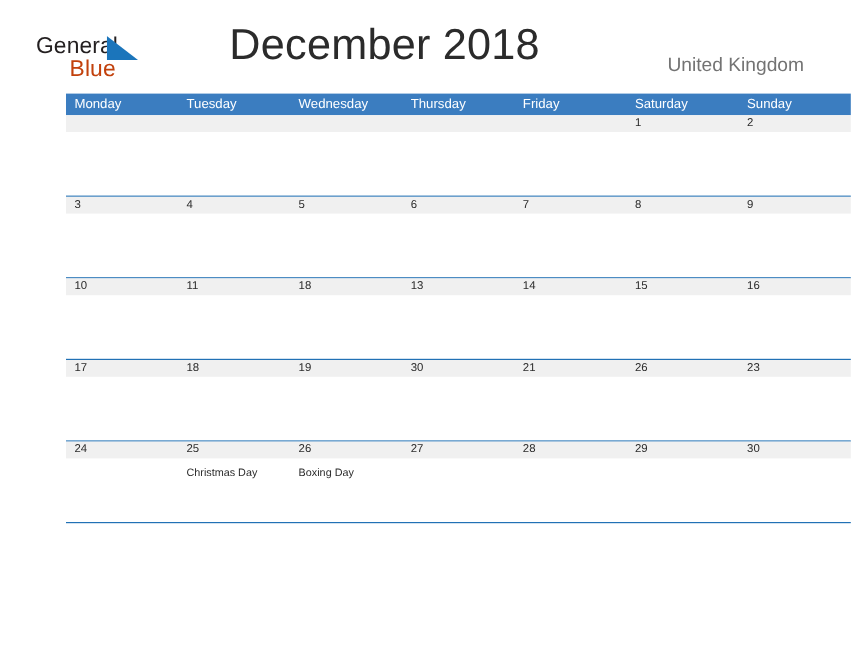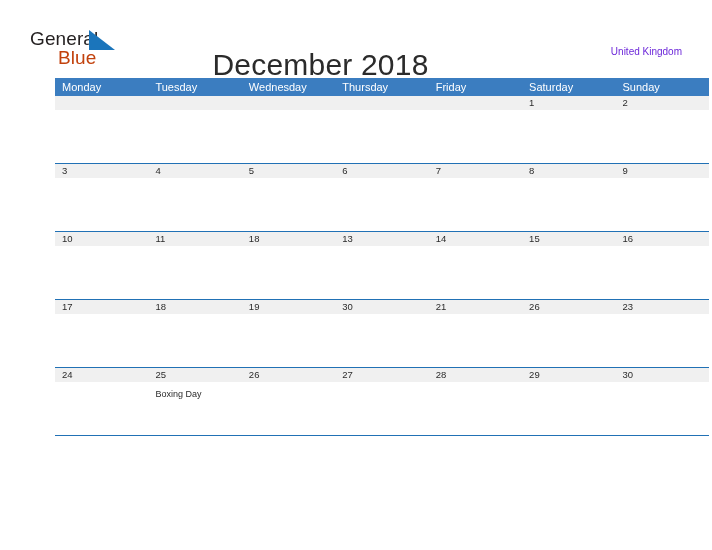--- a/index.html
+++ b/index.html
@@ -61,36 +61,36 @@
     top: 19px;
     font-size: 19px;
     color: #c2410c;
     letter-spacing: 0.1px;
     font-family: "Liberation Sans", sans-serif;
   }
 
   .title {
     position: absolute;
     left: 0;
-    top: 48px;
+    top: 16px;
     width: 641px;
     text-align: center;
-    font-size: 30px;
+    font-size: 36px;
     color: #2b2b2b;
     font-weight: normal;
     letter-spacing: 0.2px;
     font-family: "Liberation Sans", sans-serif;
   }
 
   .country {
     position: absolute;
-    right: 30px;
+    right: 42px;
     top: 46px;
-    font-size: 10px;
-    color: #6d28d9;
+    font-size: 16px;
+    color: #737373;
     font-family: "Liberation Sans", sans-serif;
   }
 
   
   .calendar {
     position: absolute;
     left: 28px;
     top: 78px;
     width: 654px;
     margin-left: 27px;
@@ -288,20 +288,21 @@
         <div class="day-number">24</div>
         <div class="day-number">25</div>
         <div class="day-number">26</div>
         <div class="day-number">27</div>
         <div class="day-number">28</div>
         <div class="day-number">29</div>
         <div class="day-number">30</div>
       </div>
       <div class="event-band">
         <div class="day-event"></div>
+        <div class="day-event">Christmas Day</div>
         <div class="day-event">Boxing Day</div>
         <div class="day-event"></div>
         <div class="day-event"></div>
         <div class="day-event"></div>
         <div class="day-event"></div>
       </div>
     </div>
 
     <div class="week-row last">
       <div class="event-band">

